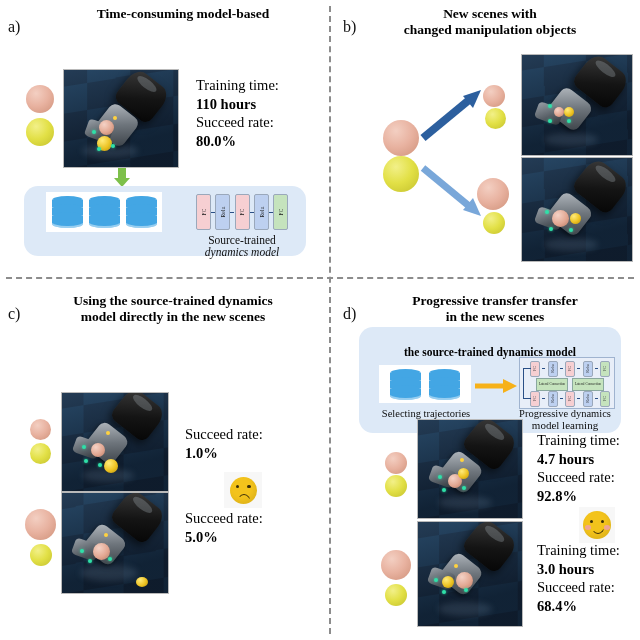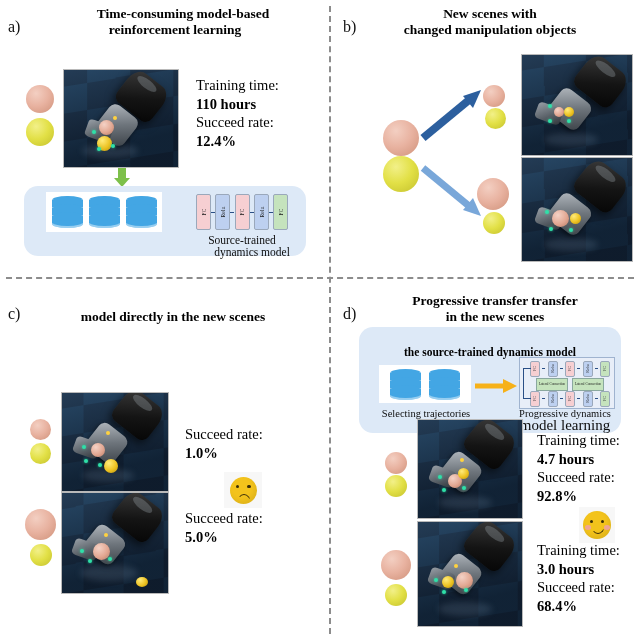--- a/index.html
+++ b/index.html
@@ -182,21 +182,20 @@
 <div class="figure">
 
   <div class="div-v"></div>
   <div class="div-h"></div>
 
   <div class="panel" id="panel-a">
 
     <div class="panel-letter" style="left:8px;top:18px;">a)</div>
 
     <div class="panel-title" style="left:48px;top:6px;width:270px;">Time-consuming model-based</div>
-    <div class="panel-title" style="left:40px;top:22px;width:270px;">reinforcement learning</div>
 
     <div class="sphere sph-pink" style="left:26px;top:85px;width:28px;height:28px;"></div>
     <div class="sphere sph-yellow" style="left:26px;top:118px;width:28px;height:28px;"></div>
 
     <div class="scene" style="left:63px;top:69px;width:114px;height:97px;">
       <div class="floor"></div>
       <div class="haze"></div>
       <div class="reflect" style="left:18px;top:74px;width:56px;height:14px;"></div>
       <div class="arm" style="left:56px;top:6px;width:44px;height:40px;"></div>
       <div class="grip" style="left:36px;top:38px;width:34px;height:34px;"></div>
@@ -206,21 +205,21 @@
       <div class="dot-g" style="left:28px;top:60px;width:4px;height:4px;"></div>
       <div class="dot-g" style="left:33px;top:77px;width:4px;height:4px;"></div>
       <div class="dot-g" style="left:47px;top:74px;width:4px;height:4px;"></div>
       <div class="dot-y" style="left:49px;top:46px;width:4px;height:4px;"></div>
     </div>
 
     <div class="stat" style="left:196px;top:76px;">
       <div>Training time:</div>
       <div class="b">110 hours</div>
       <div>Succeed rate:</div>
-      <div class="b">12.4%</div>
+      <div class="b">80.0%</div>
     </div>
 
     <div class="arrow-down" style="left:114px;top:168px;">
       <div style="position:absolute;left:4px;top:0;width:8px;height:10px;background:#7dc04a;"></div>
       <div class="arrow-head" style="left:0;top:10px;border-left:8px solid transparent;border-right:8px solid transparent;border-top:9px solid #7dc04a;"></div>
     </div>
 
     <div class="bluebox" style="left:24px;top:186px;width:282px;height:70px;">
 
       <div class="whitebox" style="left:22px;top:6px;width:116px;height:40px;">
@@ -268,21 +267,21 @@
         <div class="nnwire" style="width:4px;"></div>
         <div class="nnblock nn-relu" style="width:13px;height:34px;">
           <span>Relu</span>
         </div>
         <div class="nnwire" style="width:4px;"></div>
         <div class="nnblock nn-out" style="width:13px;height:34px;">
           <span>FC</span>
         </div>
       </div>
       <div class="cap" style="left:160px;top:48px;width:116px;">Source-trained</div>
-      <div class="cap" style="left:170px;top:60px;width:116px;">dynamics model</div>
+      <div class="cap" style="left:160px;top:60px;width:116px;font-style:italic;">dynamics model</div>
     </div>
   </div>
 
   <div class="panel" id="panel-b">
 
     <div class="panel-letter" style="left:12px;top:18px;">b)</div>
 
     <div class="panel-title" style="left:24px;top:6px;width:270px;">New scenes with</div>
     <div class="panel-title" style="left:24px;top:22px;width:270px;">changed manipulation objects</div>
 
@@ -331,20 +330,21 @@
       <div class="dot-g" style="left:23px;top:52px;width:4px;height:4px;"></div>
       <div class="dot-g" style="left:27px;top:69px;width:4px;height:4px;"></div>
       <div class="dot-g" style="left:47px;top:70px;width:4px;height:4px;"></div>
     </div>
   </div>
 
   <div class="panel" id="panel-c">
 
     <div class="panel-letter" style="left:8px;top:26px;">c)</div>
 
+    <div class="panel-title" style="left:30px;top:14px;width:286px;">Using the source-trained dynamics</div>
     <div class="panel-title" style="left:30px;top:30px;width:286px;">model directly in the new scenes</div>
 
     <div class="sphere sph-pink" style="left:30px;top:140px;width:21px;height:21px;"></div>
     <div class="sphere sph-yellow" style="left:30px;top:164px;width:21px;height:21px;"></div>
 
     <div class="scene" style="left:61px;top:113px;width:106px;height:98px;">
       <div class="floor"></div>
       <div class="haze"></div>
       <div class="reflect" style="left:20px;top:76px;width:52px;height:13px;"></div>
       <div class="arm" style="left:54px;top:2px;width:44px;height:39px;"></div>
@@ -485,21 +485,21 @@
             <span style="font-size:4px;">FC</span>
           </div>
         </div>
 
         <div style="position:absolute;left:3px;top:10px;width:1px;height:31px;background:#2a4f86;"></div>
         <div style="position:absolute;left:3px;top:10px;width:8px;height:1px;background:#2a4f86;"></div>
         <div style="position:absolute;left:3px;top:40px;width:8px;height:1px;background:#2a4f86;"></div>
       </div>
 
       <div class="cap" style="left:146px;top:80px;width:120px;font-size:10.5px;">Progressive dynamics</div>
-      <div class="cap" style="left:146px;top:92px;width:120px;font-size:15px;">model learning</div>
+      <div class="cap" style="left:146px;top:92px;width:120px;font-size:11px;">model learning</div>
     </div>
 
     <div class="sphere sph-pink" style="left:54px;top:173px;width:22px;height:22px;"></div>
     <div class="sphere sph-yellow" style="left:54px;top:196px;width:22px;height:22px;"></div>
 
     <div class="scene" style="left:86px;top:140px;width:104px;height:98px;">
       <div class="floor"></div>
       <div class="haze"></div>
       <div class="reflect" style="left:20px;top:76px;width:54px;height:13px;"></div>
       <div class="arm" style="left:50px;top:4px;width:44px;height:39px;"></div>

